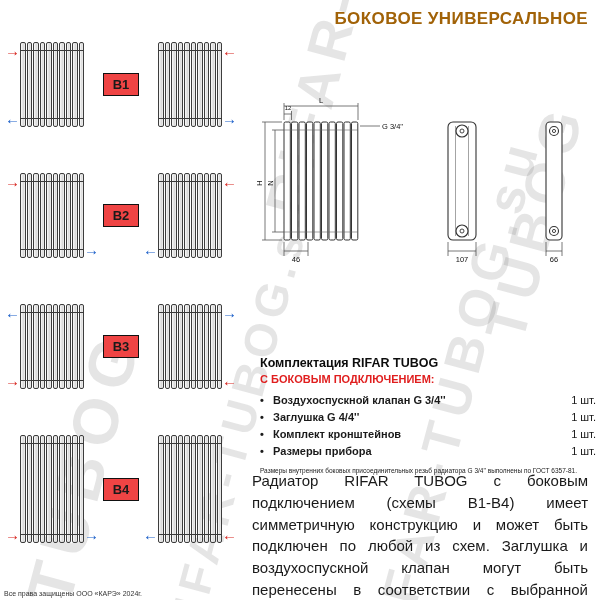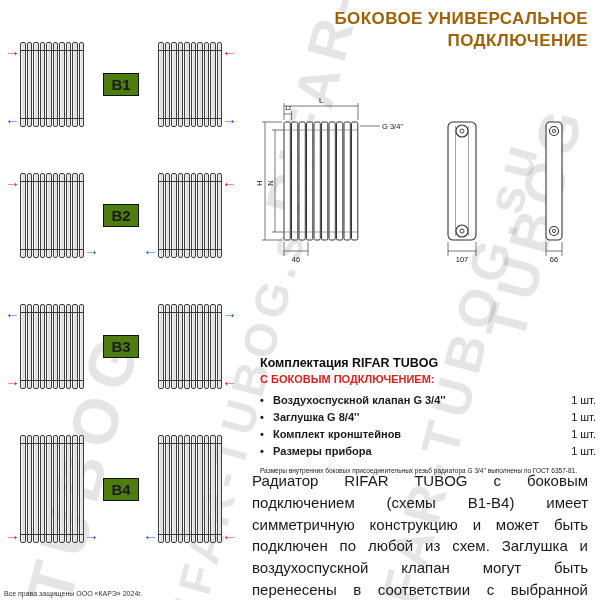--- a/index.html
+++ b/index.html
@@ -30,22 +30,22 @@
   .radiator::before,.radiator::after{content:"";position:absolute;left:0;right:0;border-top:1px solid #3a3a3a;}
   .radiator::before{top:8px;}
   .radiator::after{bottom:8px;}
   .tube{flex:1;border:1px solid #3d3d3d;border-radius:2px;
         background:linear-gradient(90deg,#fbfbfb 0%,#d9d9d9 60%,#f1f1f1 100%);}
   .arrow{position:absolute;font-size:15px;font-weight:bold;line-height:1;}
   .pos-top-left{left:-1px;top:1px;}
   .pos-bottom-left{left:-1px;bottom:1px;}
   .pos-top-right{right:-1px;top:1px;}
   .pos-bottom-right{right:-1px;bottom:1px;}
-  .scheme-label{width:34px;height:21px;border:1.5px solid #111;background:#4d7c0f;z-index:2;
-      display:flex;align-items:center;justify-content:center;font-weight:bold;font-size:15px;flex:0 0 auto;}
+  .scheme-label{width:34px;height:21px;border:1.5px solid #111;background:#ef4444;z-index:2;
+      display:flex;align-items:center;justify-content:center;font-weight:bold;font-size:13px;flex:0 0 auto;}
 
   
   #tech-drawing{position:absolute;left:252px;top:90px;z-index:1;font-family:"Liberation Sans",sans-serif;}
   #tech-drawing .dim{stroke:#555;stroke-width:0.8;fill:none;}
   #tech-drawing .thin{stroke:#666;stroke-width:0.6;}
   #tech-drawing .part{fill:#fff;stroke:#333;stroke-width:1.1;}
   #tech-drawing .dot{fill:none;stroke:#333;stroke-width:0.9;}
   #tech-drawing .dt{font-size:7.5px;fill:#111;}
   #tech-drawing .dts{font-size:6px;fill:#111;}
   .drawing-caption{position:absolute;left:253px;top:284px;z-index:1;font-size:9px;font-style:italic;color:#222;}
@@ -74,21 +74,20 @@
 <div id="page">
 
   <span class="wm wm1">TUBOG</span>
   <span class="wm wm2">RIFAR-TUBOG.su</span>
   <span class="wm wm3">RIFAR-TUBOG.su</span>
   <span class="wm wm4">TUBOG</span>
   <span class="wm wm5">RIFAR-TUBOG.su</span>
 
   <div class="page-title">
     <div>БОКОВОЕ УНИВЕРСАЛЬНОЕ</div>
-    <div>ПОДКЛЮЧЕНИЕ</div>
   </div>
 
   <div id="schemes">
       <div class="scheme-row">
         <div class="diagram">
           <div class="radiator">
             <div class="tube"></div>
             <div class="tube"></div>
             <div class="tube"></div>
             <div class="tube"></div>
@@ -290,21 +289,21 @@
     <div class="kit-title">Комплектация RIFAR TUBOG</div>
     <div class="kit-subtitle" id="kit-subtitle" style="color: rgb(224, 30, 30);">С БОКОВЫМ ПОДКЛЮЧЕНИЕМ:</div>
     <ul class="kit-list">
       <li>
         <span class="kit-bullet">•</span>
         <span class="kit-name">Воздухоспускной клапан G 3/4''</span>
         <span class="kit-qty">1 шт.</span>
       </li>
       <li>
         <span class="kit-bullet">•</span>
-        <span class="kit-name">Заглушка G 8/4''</span>
+        <span class="kit-name">Заглушка G 4/4''</span>
         <span class="kit-qty">1 шт.</span>
       </li>
       <li>
         <span class="kit-bullet">•</span>
         <span class="kit-name">Комплект кронштейнов</span>
         <span class="kit-qty">1 шт.</span>
       </li>
       <li>
         <span class="kit-bullet">•</span>
         <span class="kit-name">Размеры прибора</span>

